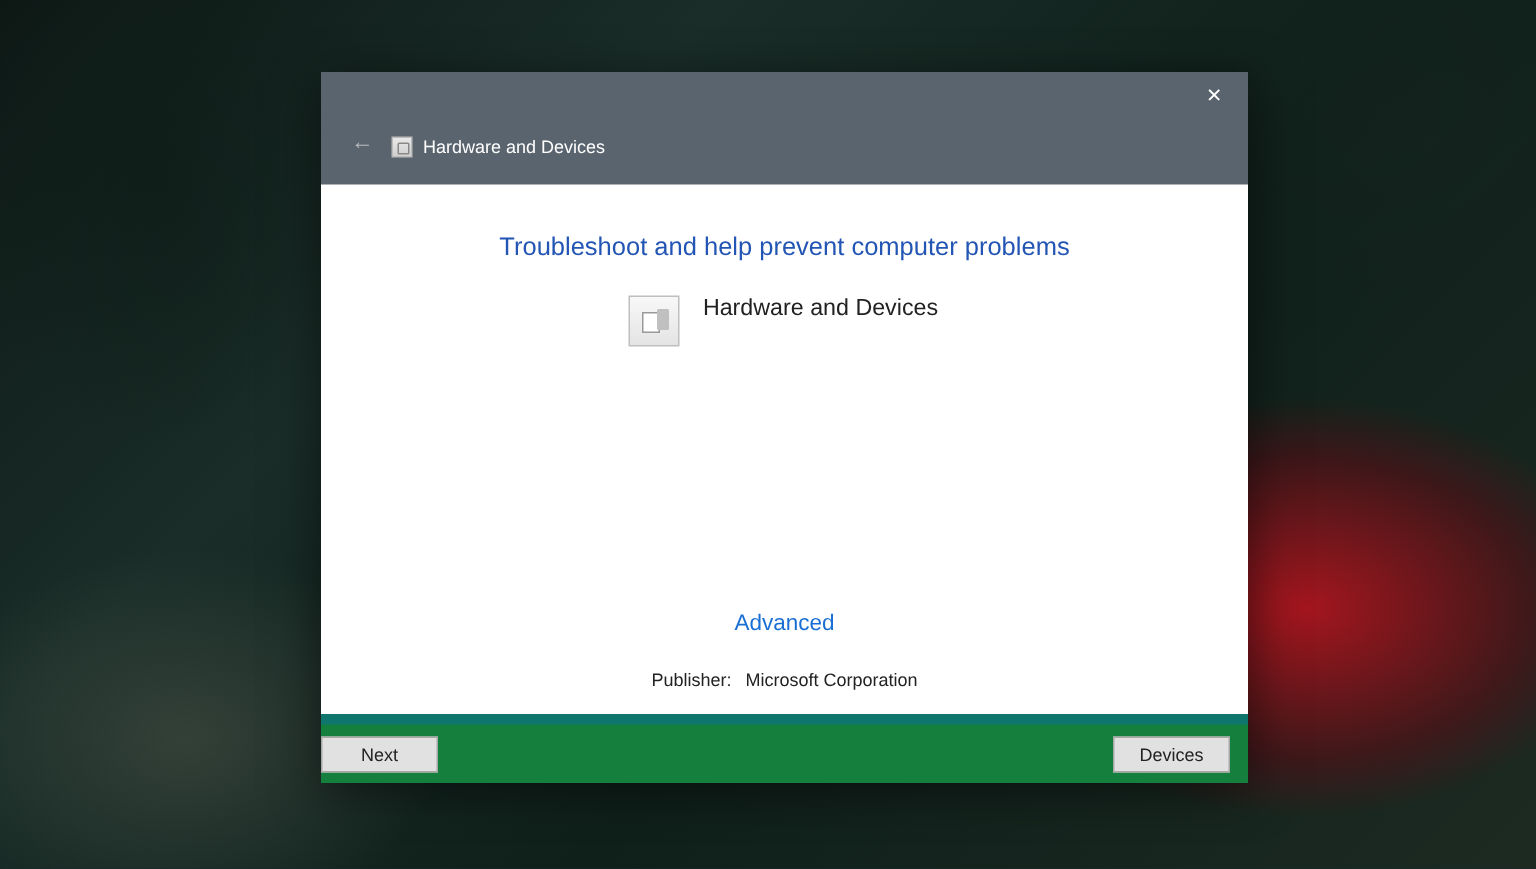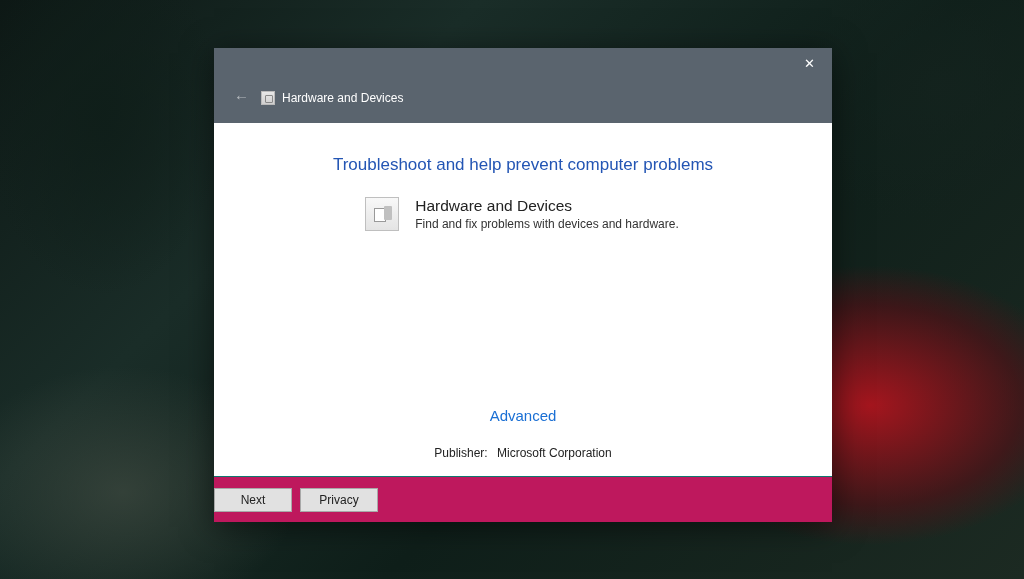--- a/index.html
+++ b/index.html
@@ -153,24 +153,24 @@
     }
     .publisher-label { margin-right: 6px; }
     .privacy {
       color: #1a6fd4;
       font-size: 12.5px;
       margin-bottom: 6px;
       cursor: pointer;
     }
     .footer {
       height: 46px;
-      background: #be185d;
-      border-top: 1px solid #0f766e;
-      display: flex;
-      justify-content: flex-start;
+      background: #15803d;
+      border-top: 7px solid #0f766e;
+      display: flex;
+      justify-content: space-between;
       align-items: center;
       gap: 8px;
       padding-right: 12px;
     }
     .btn {
       min-width: 78px;
       height: 24px;
       border: 1px solid #a8a8a8;
       background: #e1e1e1;
       font-size: 12px;
@@ -195,32 +195,31 @@
     </div>
   </div>
 
   <div class="content">
     <div class="heading">Troubleshoot and help prevent computer problems</div>
 
     <div class="item">
       <div class="item-icon"></div>
       <div>
         <div class="item-title">Hardware and Devices</div>
-        <div class="item-desc">Find and fix problems with devices and hardware.</div>
       </div>
     </div>
 
     <div class="spacer"></div>
 
     <div class="advanced">Advanced</div>
 
     <div class="publisher-row">
       <span class="publisher-label">Publisher:</span>
       <span>Microsoft Corporation</span>
     </div>
 
   </div>
 
   <div class="footer">
     <button class="btn">Next</button>
-    <button class="btn">Privacy</button>
+    <button class="btn">Devices</button>
   </div>
 </div>
 
 </body></html>

